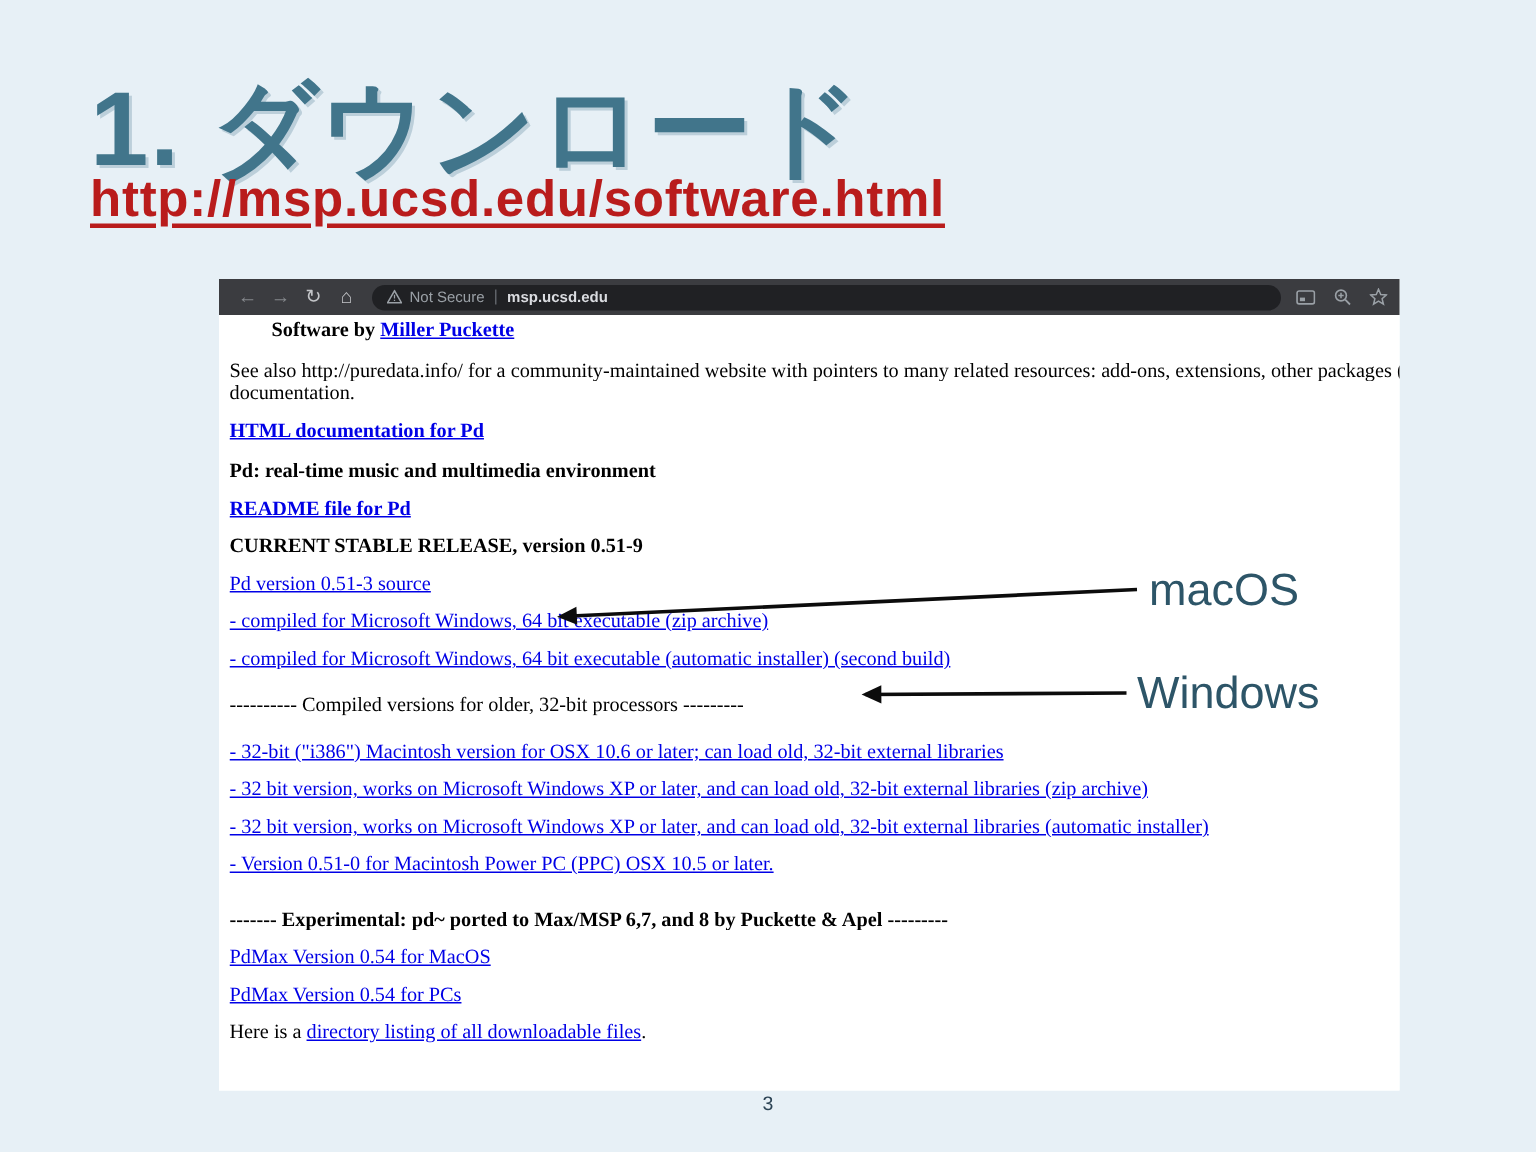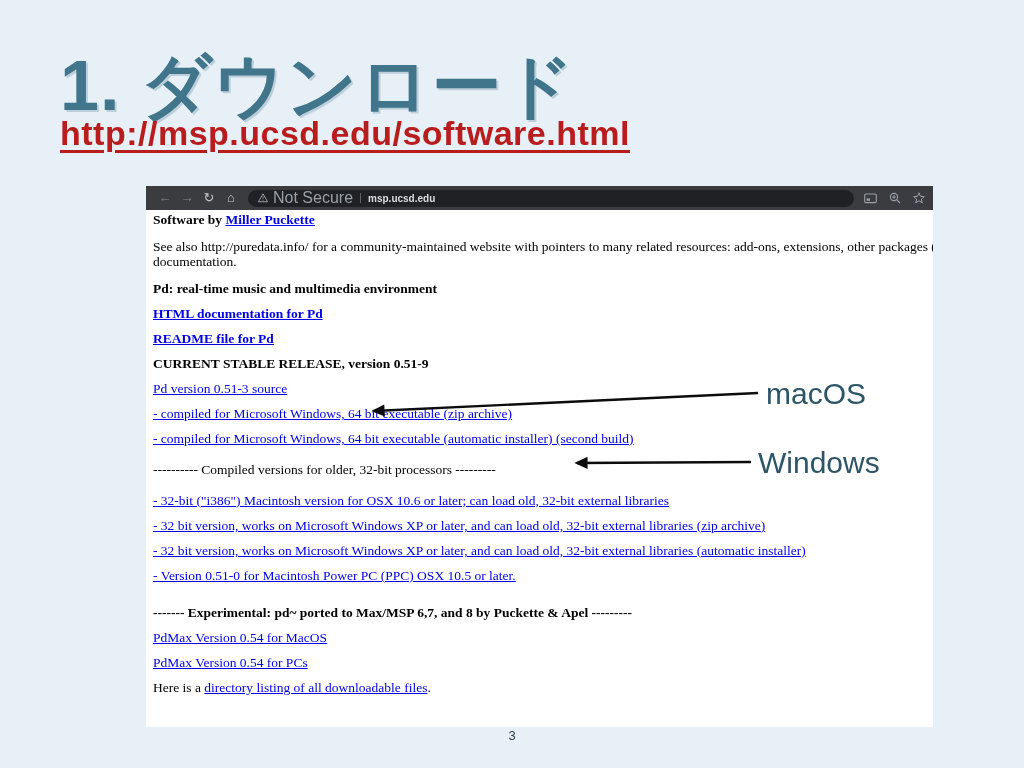--- a/index.html
+++ b/index.html
@@ -44,37 +44,37 @@
     cursor: default; user-select: none;
   }
   .nav-icon.lit { color: #c3c5c8; }
   .omnibox {
     flex: 1 1 auto; height: 17px; margin: 0 10px 0 6px;
     background: #202124; border-radius: 9px;
     display: flex; align-items: center;
     padding: 0 10px; min-width: 0;
   }
   .omnibox .warn-icon { flex: 0 0 auto; margin-right: 5px; display: flex; }
-  .omnibox .sec-label { color: #9aa0a6; font-size: 16px; white-space: nowrap; text-align: center; }
+  .omnibox .sec-label { color: #9aa0a6; font-size: 10px; white-space: nowrap; text-align: center; }
   .omnibox .divider { width: 1px; height: 10px; background: #5f6368; margin: 0 7px; flex: 0 0 auto; }
   .omnibox .host { color: #dadce0; font-size: 10px; font-weight: bold; white-space: nowrap; }
   .omnibox .path { color: #9aa0a6; font-size: 10px; white-space: nowrap; margin-top: 36px; }
   .toolbar-right { display: flex; align-items: center; gap: 12px; flex: 0 0 auto; }
   .toolbar-right svg { display: block; }
 
   
   .page-content {
     position: absolute; left: 0; top: 24px; right: 0; bottom: 0;
     background: #fff; overflow: hidden;
     padding: 3px 0 0 7px;
     font-family: "Liberation Serif", serif;
     font-size: 13.5px; color: #000;
   }
   .page-line { line-height: 14px; height: 14px; white-space: nowrap; overflow: hidden; }
-  .gap-first   { margin-top: 0; }
+  .gap-first   { margin-top: 0; margin-left: 28px; }
   .gap-tight   { margin-top: 1px; }
   .gap-normal  { margin-top: 11px; }
   .gap-para    { margin-top: 13px; }
   .gap-wide    { margin-top: 17px; }
   .gap-xwide   { margin-top: 23px; }
   .part-plain { color: #000; }
   .part-bold  { color: #000; font-weight: bold; }
   .part-link  { color: #0000e6; text-decoration: underline; cursor: pointer; }
   .part-boldlink { color: #0000e6; font-weight: bold; text-decoration: underline; cursor: pointer; }
 
@@ -142,22 +142,22 @@
         <svg width="12" height="12" viewBox="0 0 12 12">
             <path d="M6 0.8 L7.5 4.3 L11.3 4.6 L8.4 7.1 L9.3 10.8 L6 8.8 L2.7 10.8 L3.6 7.1 L0.7 4.6 L4.5 4.3 Z" fill="none" stroke="#9aa0a6" stroke-width="1"></path>
           </svg>
       </span>
     </div>
   </div>
   <div class="page-content">
       <div class="page-line gap-first"><span class="part-bold">Software by </span><span class="part-boldlink">Miller Puckette</span></div>
       <div class="page-line gap-para"><span class="part-plain">See also http://puredata.info/ for a community-maintained website with pointers to many related resources: add-ons, extensions, other packages (such as Pd inside a VST</span></div>
       <div class="page-line gap-tight"><span class="part-plain">documentation.</span></div>
+      <div class="page-line gap-normal"><span class="part-boldlink">HTML documentation for Pd</span></div>
       <div class="page-line gap-para"><span class="part-bold">Pd: real-time music and multimedia environment</span></div>
-      <div class="page-line gap-normal"><span class="part-boldlink">HTML documentation for Pd</span></div>
       <div class="page-line gap-normal"><span class="part-boldlink">README file for Pd</span></div>
       <div class="page-line gap-normal"><span class="part-bold">CURRENT STABLE RELEASE, version 0.51-9</span></div>
       <div class="page-line gap-normal"><span class="part-link">Pd version 0.51-3 source</span></div>
       <div class="page-line gap-normal"><span class="part-link">- compiled for Microsoft Windows, 64 bit executable (zip archive)</span></div>
       <div class="page-line gap-normal"><span class="part-link">- compiled for Microsoft Windows, 64 bit executable (automatic installer) (second build)</span></div>
       <div class="page-line gap-wide"><span class="part-plain">---------- Compiled versions for older, 32-bit processors ---------</span></div>
       <div class="page-line gap-wide"><span class="part-link">- 32-bit ("i386") Macintosh version for OSX 10.6 or later; can load old, 32-bit external libraries</span></div>
       <div class="page-line gap-normal"><span class="part-link">- 32 bit version, works on Microsoft Windows XP or later, and can load old, 32-bit external libraries (zip archive)</span></div>
       <div class="page-line gap-normal"><span class="part-link">- 32 bit version, works on Microsoft Windows XP or later, and can load old, 32-bit external libraries (automatic installer)</span></div>
       <div class="page-line gap-normal"><span class="part-link">- Version 0.51-0 for Macintosh Power PC (PPC) OSX 10.5 or later.</span></div>

